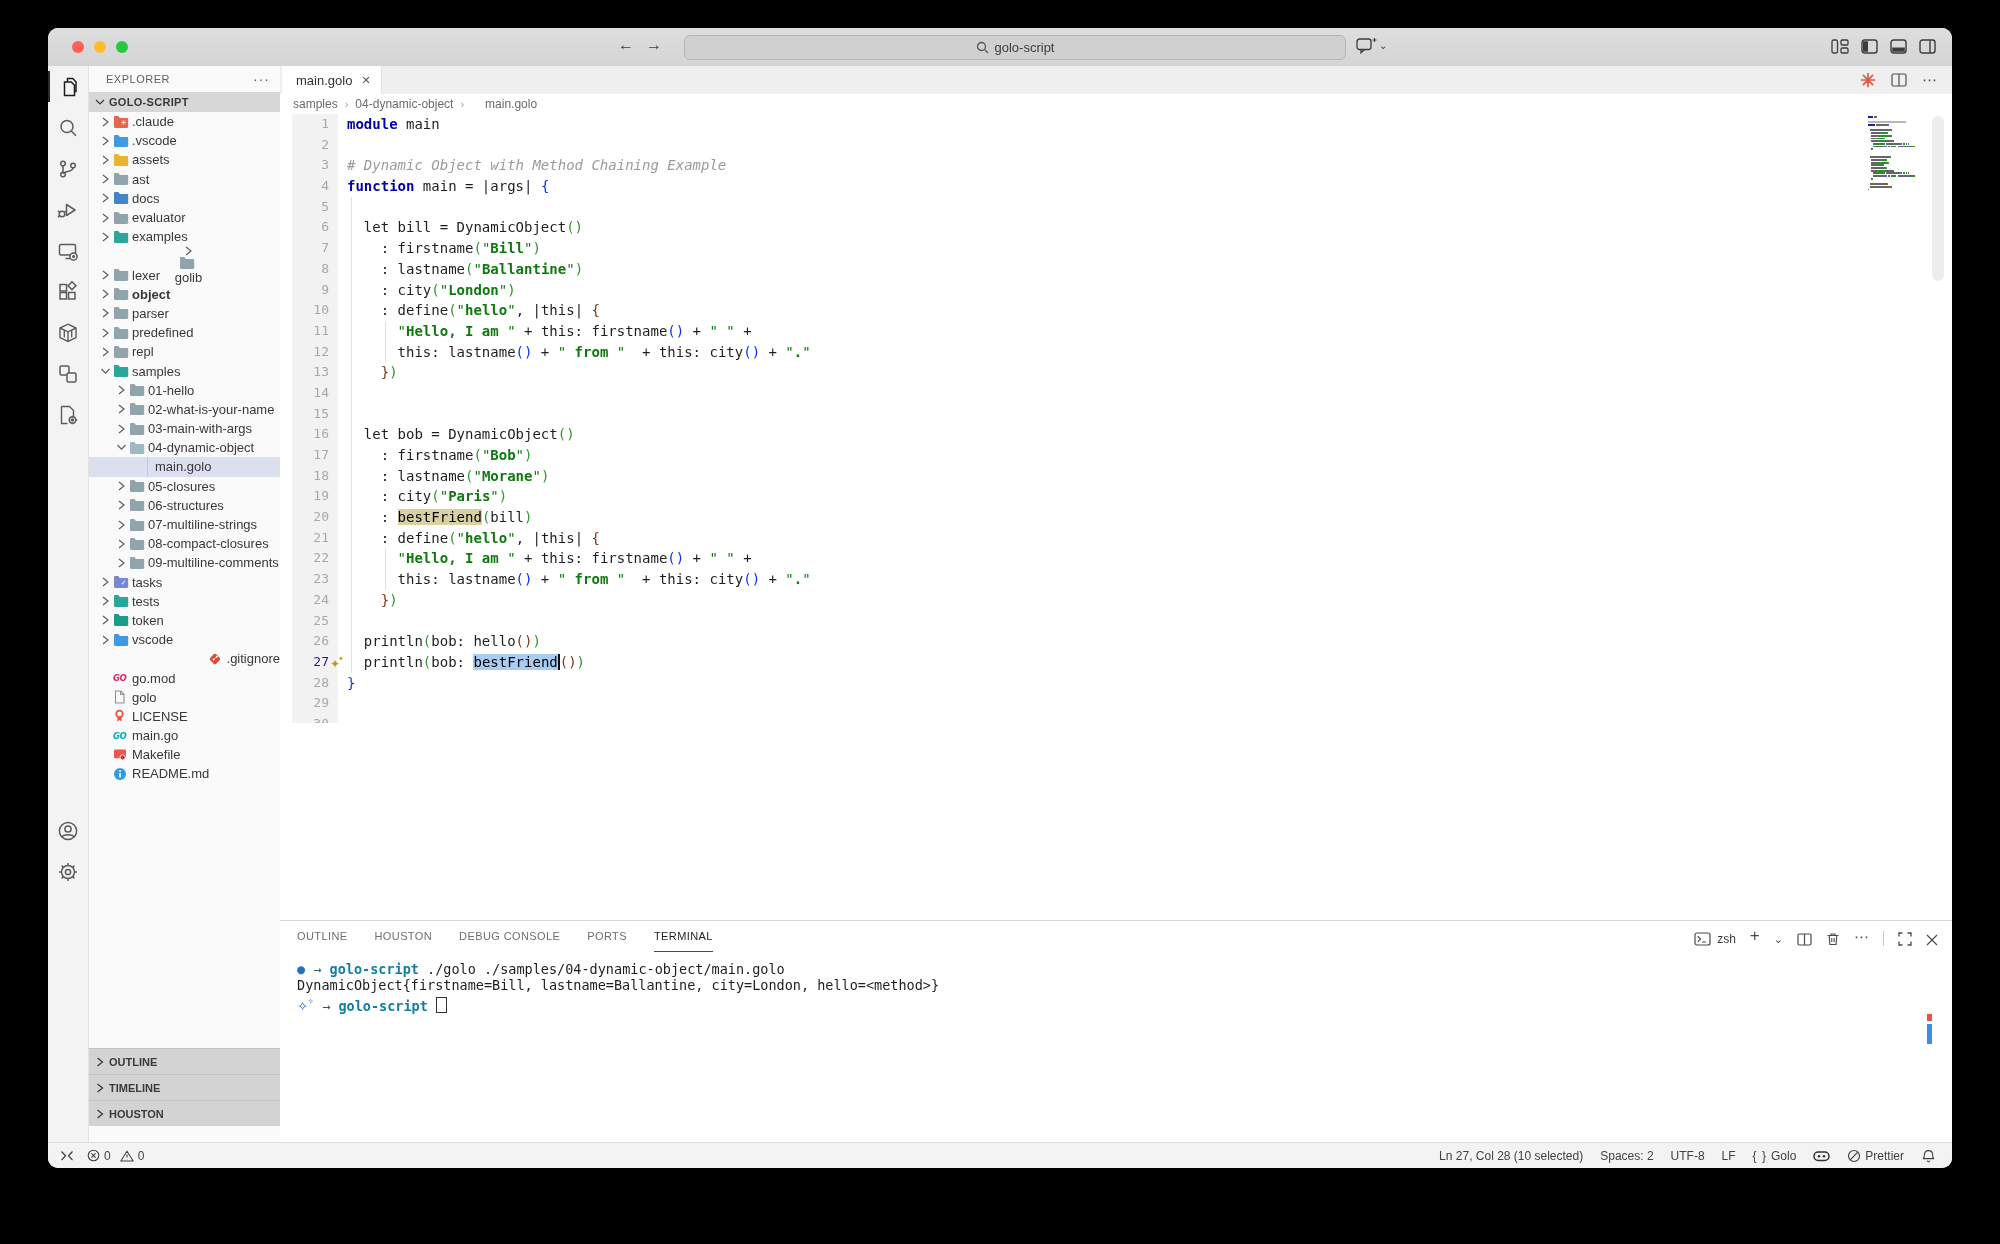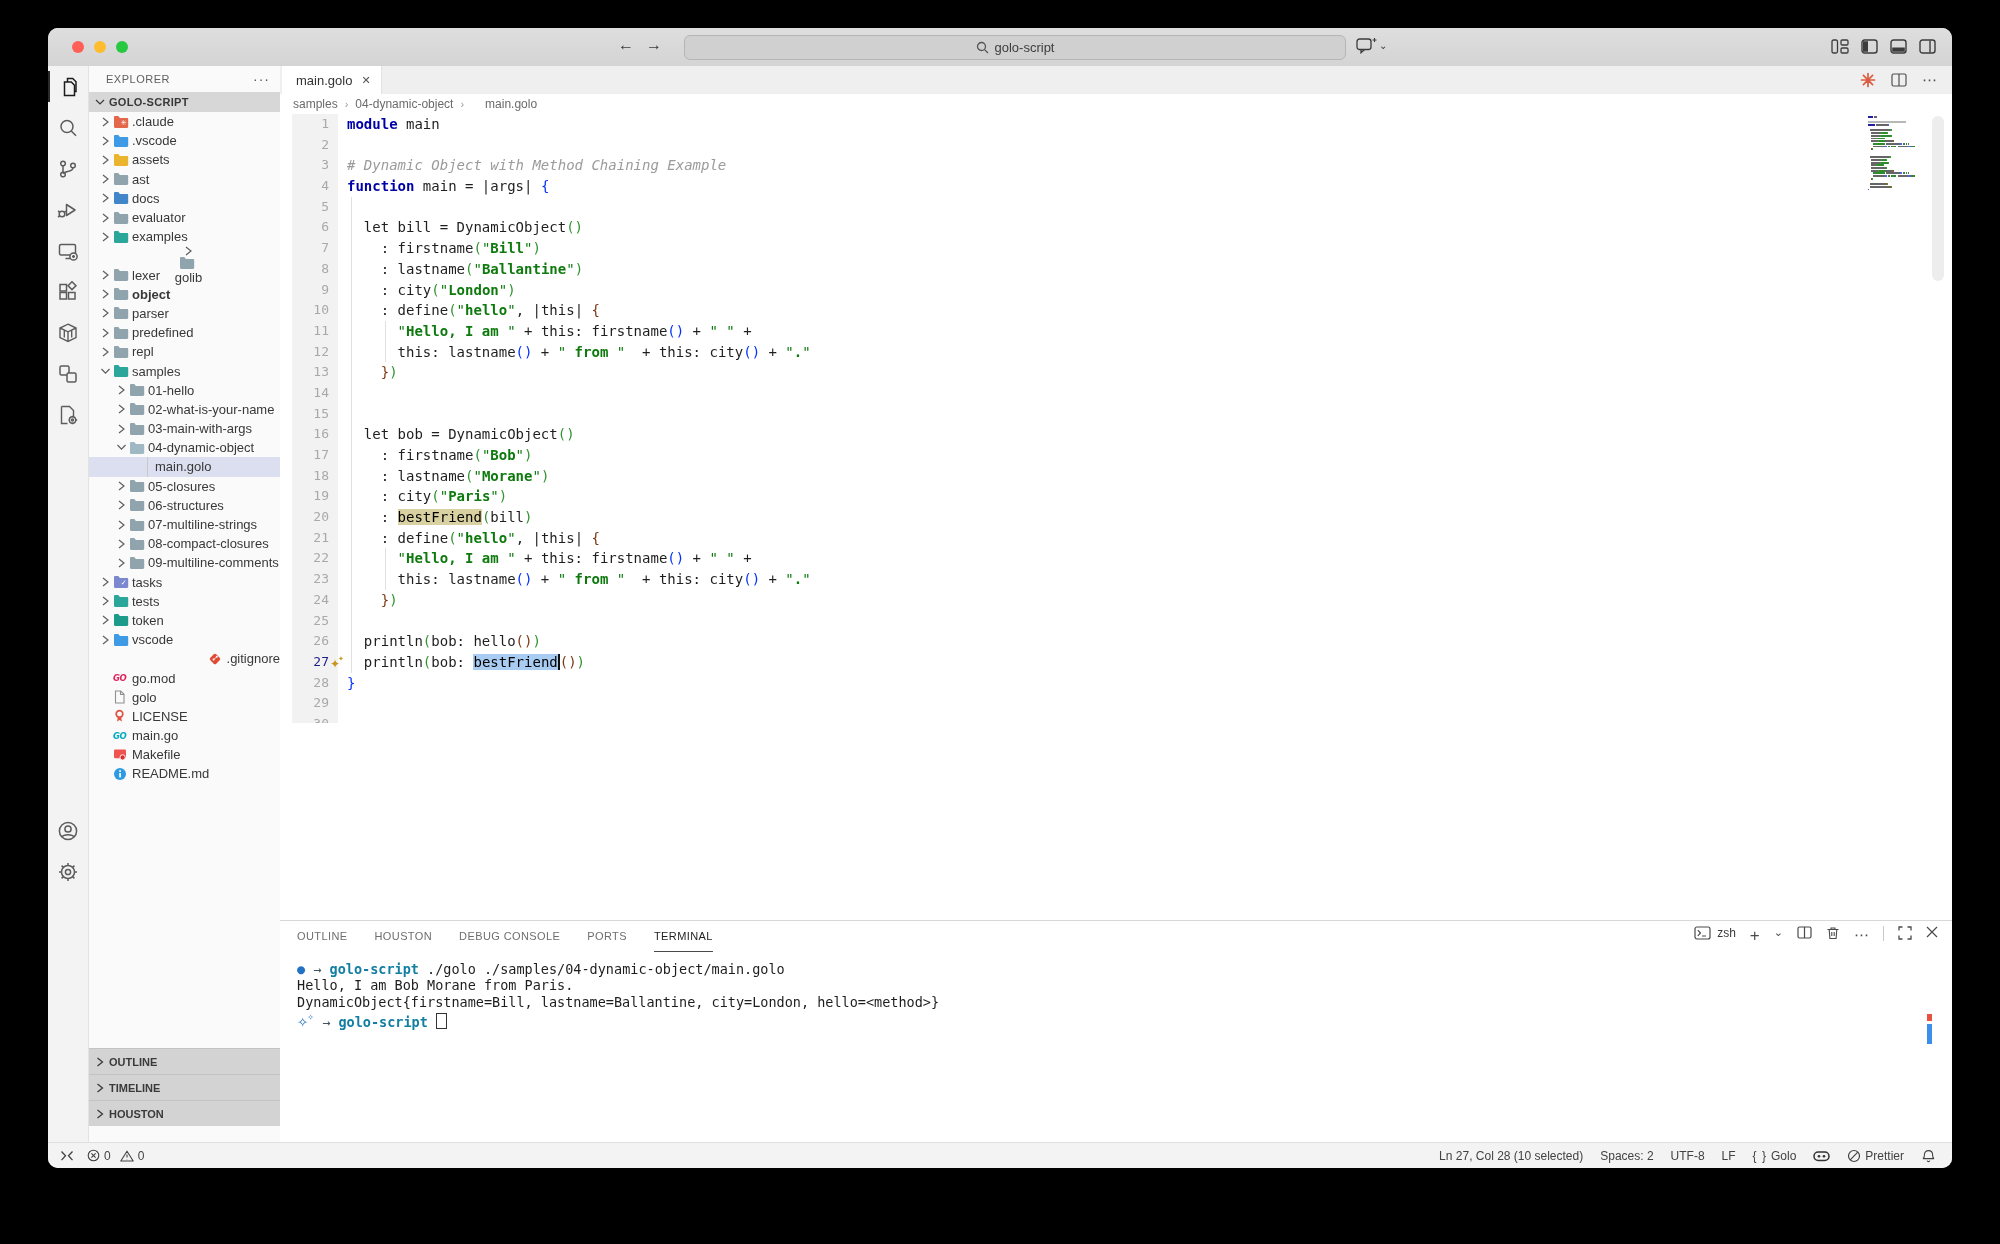--- a/index.html
+++ b/index.html
@@ -64,21 +64,21 @@
   .sparkle .sp2{font-size:7px;vertical-align:7px;margin-left:-2px}
   .minimap{position:absolute;right:26px;top:2px;width:58px}
   .mm-row{height:1.9px;margin-bottom:.8px;white-space:nowrap;overflow:hidden}
   .mm-seg{display:inline-block;height:1.9px;vertical-align:top}
   .scrollthumb{position:absolute;right:8px;top:2px;width:12px;height:165px;background:rgba(0,0,0,.07);border-radius:6px}
   
   .panel{position:absolute;left:232px;top:892px;right:0;height:222px;background:#fff;border-top:1px solid #d8d8d8}
   .panel-head{height:30px;display:flex;align-items:center;padding:0 14px 0 17px}
   .ptab{font-size:11px;color:#6e6e6e;letter-spacing:.4px;margin-right:27px;height:30px;display:flex;align-items:center;border-bottom:1px solid transparent}
   .ptab.active{color:#1f1f1f;border-bottom-color:#4a4a4a}
-  .panel-right{margin-left:auto;display:flex;align-items:flex-start;gap:14px;color:#4a4a4a}
+  .panel-right{margin-left:auto;display:flex;align-items:flex-end;gap:14px;color:#4a4a4a}
   .panel-right .zsh{font-size:12px;color:#3b3b3b;margin-left:-8px}
   .pdivider{width:1px;height:15px;background:#c9c9c9}
   #terminal{position:absolute;left:17px;top:40px;font-family:"DejaVu Sans Mono",monospace;font-size:13.5px;line-height:16.4px;color:#1e1e1e}
   .t-dot{color:#2271c3}
   .t-arr{color:#3f5560}
   .t-cmd{color:var(--cmd);font-weight:700}
   .t-txt{color:#1e1e1e}
   .t-spark{color:#2271c3;font-family:"DejaVu Sans",sans-serif}
   .t-spark2{color:#2271c3;font-family:"DejaVu Sans",sans-serif;font-size:8px;vertical-align:7px;margin-left:-1px}
   .t-cursor{display:inline-block;width:9px;height:14px;border:1.5px solid #333;margin-left:8px;vertical-align:-2px}
@@ -857,21 +857,20 @@
             </span>
         <span>
               <svg width="12" height="12">
                 <path d="M1 1l10 10M11 1L1 11" stroke="#4a4a4a" stroke-width="1.2"></path>
               </svg>
             </span>
       </div>
     </div>
     <div id="terminal">
           <div class="term-line"><span class="t-dot">●</span><span class="t-arr"> → </span><span class="t-cmd">golo-script</span><span class="t-txt"> ./golo ./samples/04-dynamic-object/main.golo</span></div>
-          <div class="term-line"><span class="t-txt"> Hello, I am Bob Morane from Paris.</span></div>
           <div class="term-line"><span class="t-txt"> DynamicObject{firstname=Bill, lastname=Ballantine, city=London, hello=&lt;method&gt;}</span></div>
           <div class="term-line"><span class="t-spark">✧</span><span class="t-spark2">✧</span><span class="t-arr"> → </span><span class="t-cmd">golo-script</span><span class="t-cursor"></span></div>
         </div>
     <div class="pdec-red"></div>
     <div class="pdec-blue"></div>
   </div>
 
   <div class="statusbar">
     <div class="st-left">
       <span class="st-item">

